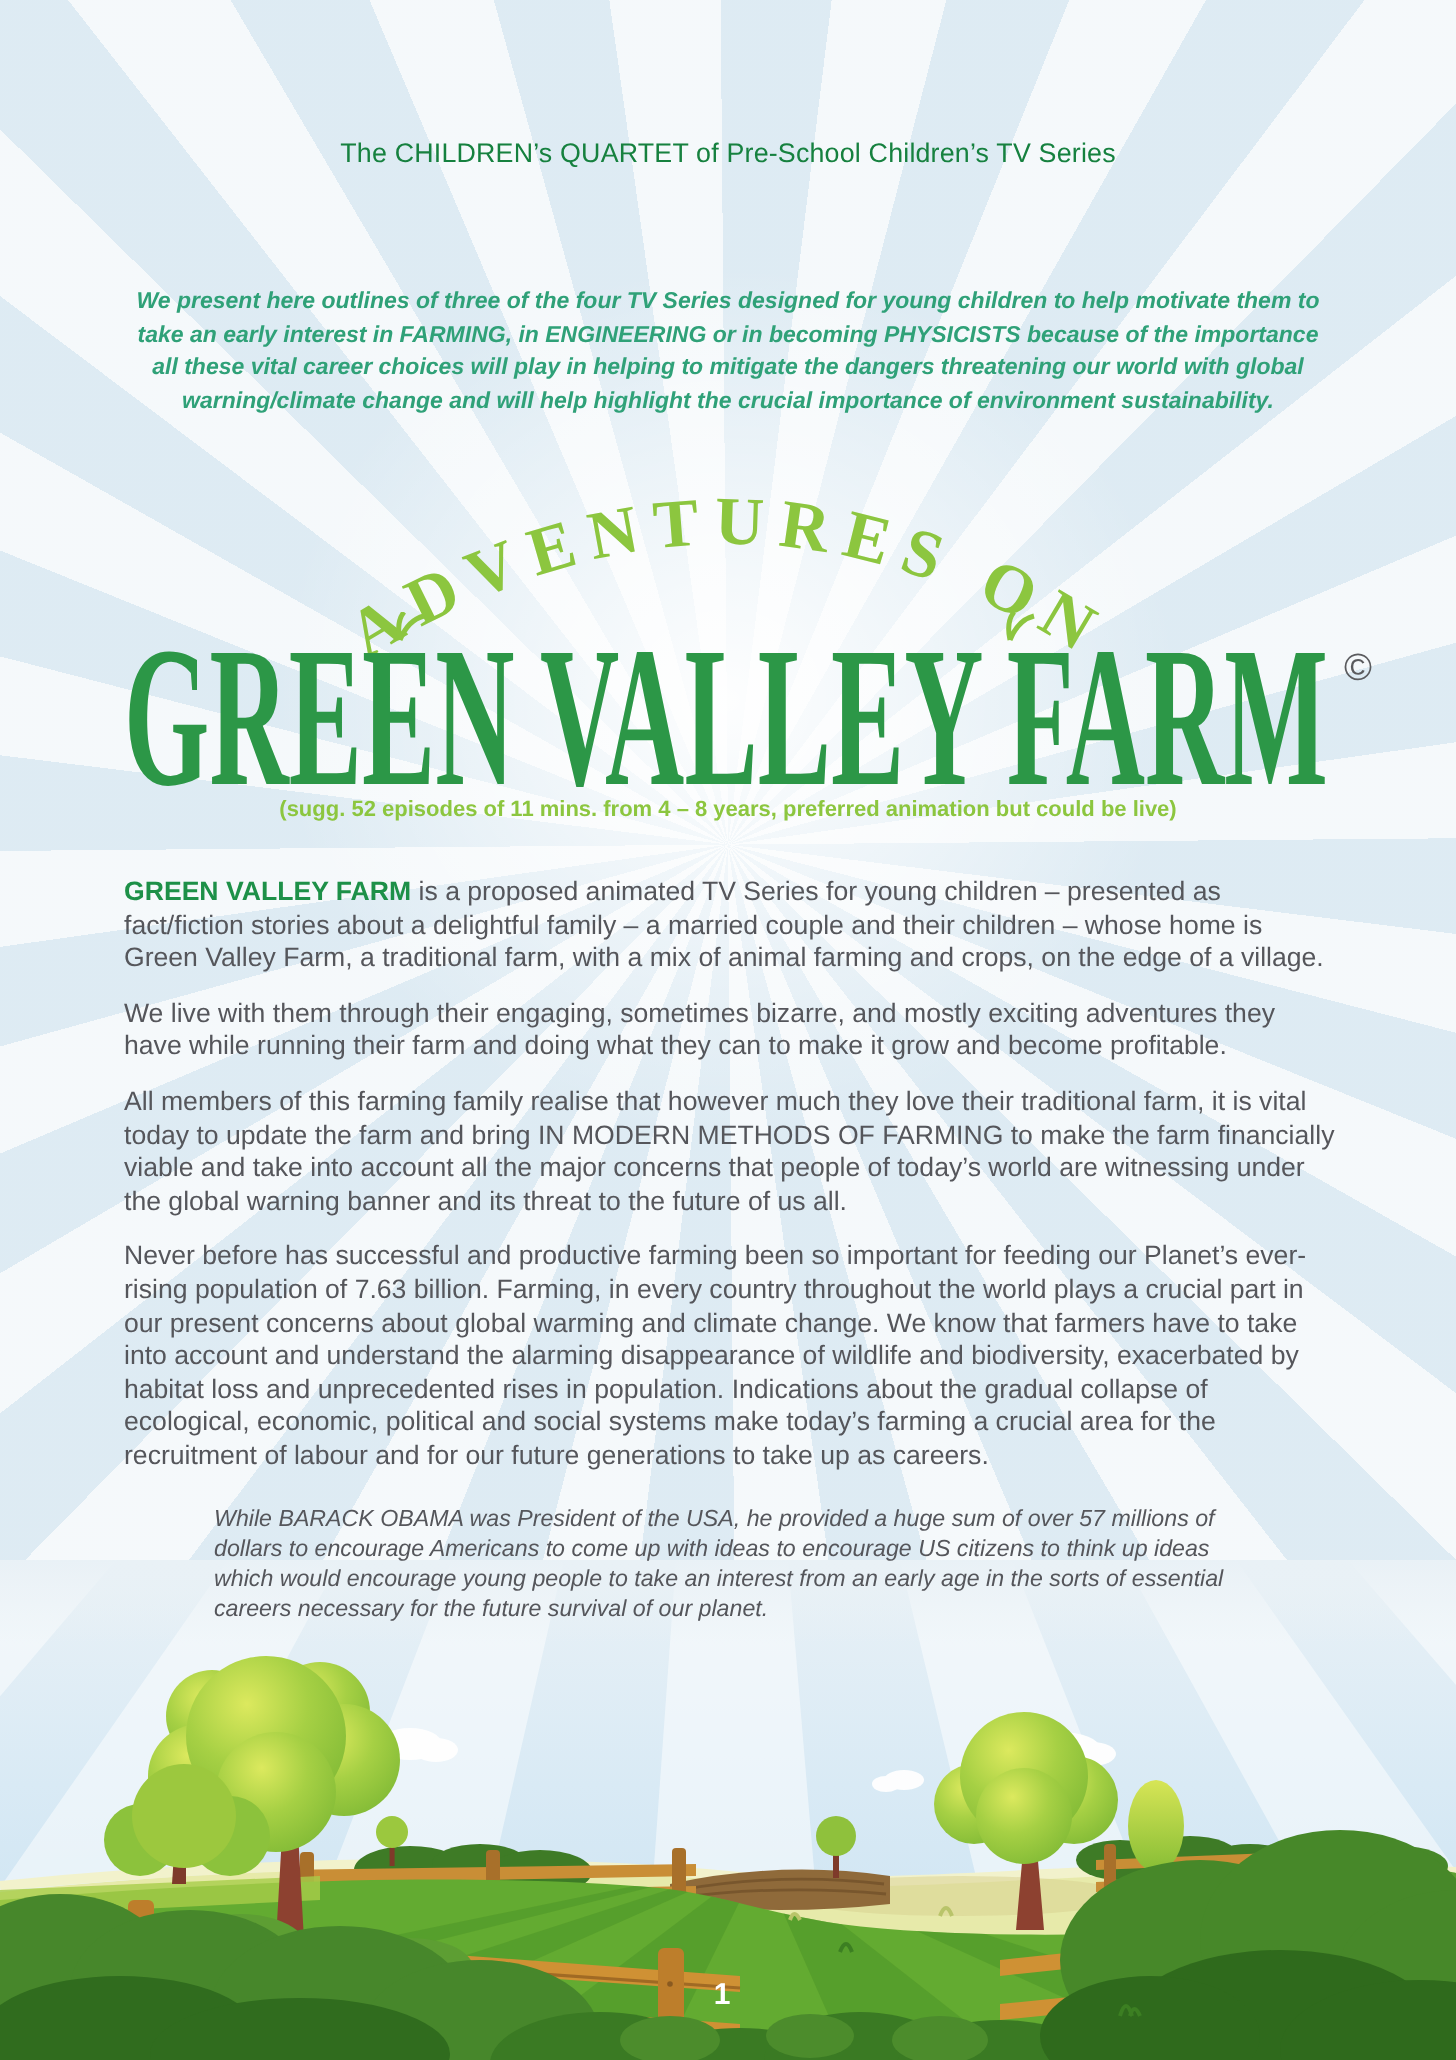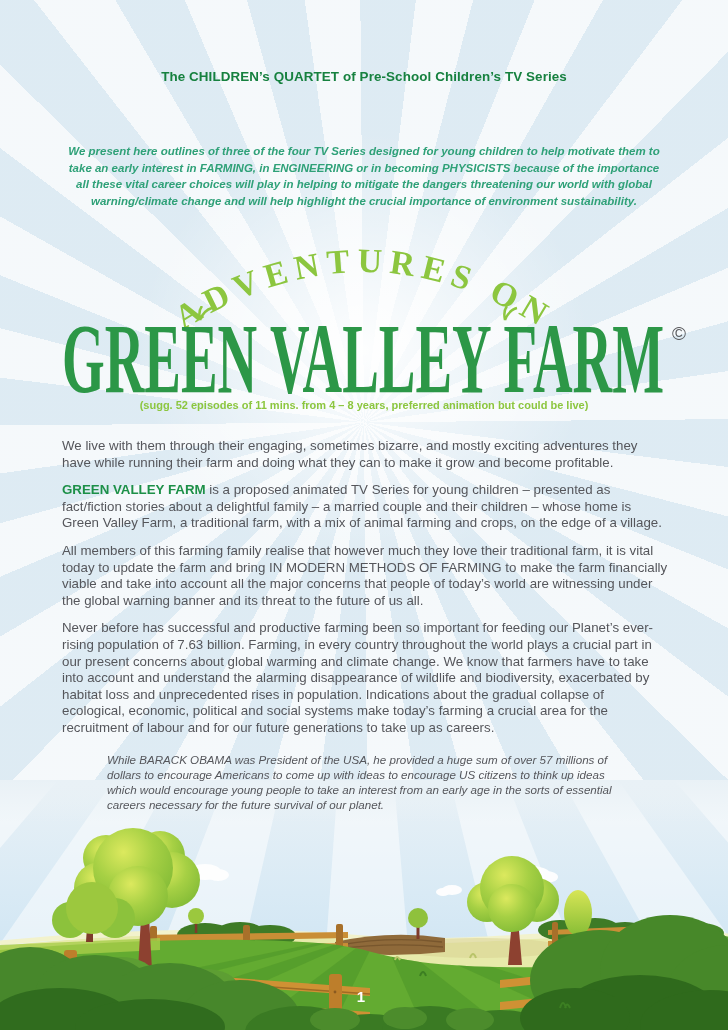--- a/index.html
+++ b/index.html
@@ -7,21 +7,21 @@
   .page{
     position:relative;width:728px;height:1030px;overflow:hidden;
     font-family:"Liberation Sans",sans-serif;
     background:
       radial-gradient(closest-side at 50% 34%, rgba(255,255,255,.95), rgba(255,255,255,0) 62%),
       repeating-conic-gradient(from -8deg at 50% 41%, rgba(255,255,255,.55) 0deg 7.5deg, rgba(199,223,238,.33) 7.5deg 15deg),
       #e9f1f6;
   }
   .header{
     position:absolute;top:67px;left:50%;transform:translateX(-50%);
-    width:634px;text-align:center;color:#16813f;font-weight:bold;
+    width:634px;text-align:center;color:#16813f;font-weight:normal;
     font-size:13.4px;line-height:1.56;letter-spacing:.1px;z-index:3;
   }
   .intro{
     position:absolute;top:143px;left:50%;transform:translateX(-50%);
     width:606px;text-align:center;color:#2fa178;font-weight:bold;font-style:italic;
     font-size:11.5px;line-height:1.45;z-index:3;
   }
   .arc-svg{position:absolute;top:234px;left:0;z-index:3;}
   .title-svg{position:absolute;top:306px;left:0;z-index:3;}
   .logo-title-text{font-family:"Liberation Serif",serif;font-weight:bold;fill:#2c9747;}
@@ -266,20 +266,20 @@
       <path d="M 200 14 q 4 -10 12 -12 M 200 14 q -2 -9 2 -14"></path>
       <path d="M 505 14 q 4 -10 12 -12 M 505 14 q -2 -9 2 -14"></path>
     </g>
     <text class="logo-title-text" x="62" y="86" font-size="100" textLength="602" lengthAdjust="spacingAndGlyphs">GREEN VALLEY FARM</text>
     <text x="672" y="34" font-size="19" fill="#5a5b5e">©</text>
   </svg>
 
   <div class="subtitle">(sugg. 52 episodes of 11 mins. from 4 – 8 years, preferred animation but could be live)</div>
 
   <div class="body-copy">
+    <p><span class="lead">GREEN VALLEY FARM</span><span> is a proposed animated TV Series for young children – presented as fact/fiction stories about a delightful family – a married couple and their children – whose home is Green Valley Farm, a traditional farm, with a mix of animal farming and crops, on the edge of a village.</span></p>
     <p>We live with them through their engaging, sometimes bizarre, and mostly exciting adventures they have while running their farm and doing what they can to make it grow and become profitable.</p>
-    <p><span class="lead">GREEN VALLEY FARM</span><span> is a proposed animated TV Series for young children – presented as fact/fiction stories about a delightful family – a married couple and their children – whose home is Green Valley Farm, a traditional farm, with a mix of animal farming and crops, on the edge of a village.</span></p>
     <p>All members of this farming family realise that however much they love their traditional farm, it is vital today to update the farm and bring IN MODERN METHODS OF FARMING to make the farm financially viable and take into account all the major concerns that people of today’s world are witnessing under the global warning banner and its threat to the future of us all.</p>
     <p>Never before has successful and productive farming been so important for feeding our Planet’s ever-rising population of 7.63 billion.  Farming, in every country throughout the world plays a crucial part in our present concerns about global warming and climate change.  We know that farmers have to take into account and understand the alarming disappearance of wildlife and biodiversity, exacerbated by habitat loss and unprecedented rises in population. Indications about the gradual collapse of ecological, economic, political and social systems make today’s farming a crucial area for the recruitment of labour and for our future generations to take up as careers.</p>
     <div class="quote">While BARACK OBAMA was President of the USA, he provided a huge sum of over 57 millions of dollars to encourage Americans to come up with ideas to encourage US citizens to think up ideas which would encourage young people to take an interest from an early age in the sorts of essential careers necessary for the future survival of our planet.</div>
   </div>
 
 </div>
 
 </body></html>

